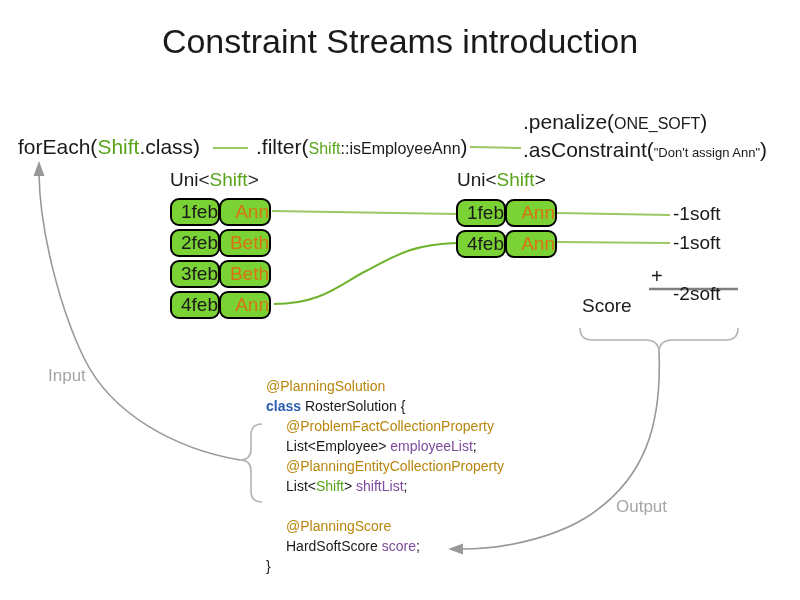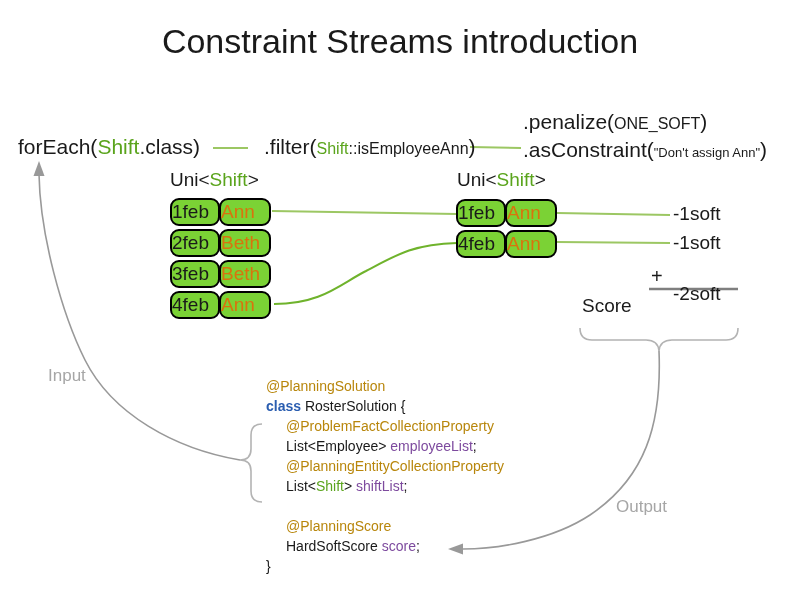--- a/index.html
+++ b/index.html
@@ -22,21 +22,21 @@
   .svg-layer{position:absolute;left:0;top:0;}
   .conn-light{stroke:var(--connector-green-light);stroke-width:2;fill:none;}
   .conn{stroke:var(--connector-green);stroke-width:2;fill:none;}
   .gray-line{stroke:var(--arrow-gray);stroke-width:1.6;fill:none;}
   .brace{stroke:#b3b3b3;stroke-width:1.6;fill:none;}
   .sum-line{stroke:var(--sum-line-gray);stroke-width:2.4;fill:none;}
   .arrow-head{fill:var(--arrow-gray);stroke:none;}
   .tbl{position:absolute;display:flex;flex-direction:column;gap:3px;}
   .trow{display:flex;}
   .cell{box-sizing:border-box;height:28px;background:var(--cell-fill-green);
-        border:2px solid #000;border-radius:9px;font-size:19px;line-height:24px;text-align:left;}
+        border:2px solid #000;border-radius:9px;font-size:19px;line-height:24px;text-align:right;}
   .cell.date{width:50px;}
   .cell.name{width:52px;margin-left:-1px;color:var(--name-orange);}
   .penalty{font-size:19px;}
   .score-txt{font-size:19px;}
   .plus{font-size:20px;}
   .flow-label{font-size:17px;color:var(--label-gray);}
   .code{left:266px;top:376px;font-size:14px;}
   .code-line{height:20px;line-height:20px;white-space:pre;}
   .code-line.indent{padding-left:20px;}
   .gold{color:var(--annotation-gold);}
@@ -68,21 +68,21 @@
     <path class="brace" d="M262,424 Q251,424 251,435 L251,449 Q251,460 240,460 Q251,460 251,471 L251,491 Q251,502 262,502"></path>
 
     <path class="gray-line" d="M240,460 C175,449 112,414 85,360 C62,314 40,235 39,174"></path>
     <polygon class="arrow-head" points="39,161 33.5,176 44.5,176"></polygon>
   </svg>
 
   <div class="abs title">Constraint Streams introduction</div>
 
   <div class="abs big" style="left:18px;top:135px;"><span>forEach(</span><span class="green">Shift</span><span>.class)</span></div>
 
-  <div class="abs big" style="left:264px;top:135px;"><span>.filter(</span><span class="small-arg green">Shift</span><span class="small-arg">::isEmployeeAnn</span><span>)</span></div>
+  <div class="abs big" style="left:256px;top:135px;"><span>.filter(</span><span class="small-arg green">Shift</span><span class="small-arg">::isEmployeeAnn</span><span>)</span></div>
 
   <div class="abs big" style="left:523px;top:110px;"><span>.penalize(</span><span class="small-arg">ONE_SOFT</span><span>)</span></div>
 
   <div class="abs big" style="left:523px;top:138px;"><span>.asConstraint(</span><span class="tiny-arg">"Don't assign Ann"</span><span>)</span></div>
 
   <div class="abs uni-label" style="left:170px;top:169px;"><span>Uni&lt;</span><span class="green">Shift</span><span>&gt;</span></div>
 
   <div class="abs uni-label" style="left:457px;top:169px;"><span>Uni&lt;</span><span class="green">Shift</span><span>&gt;</span></div>
 
   <div class="tbl" style="left:170px;top:198px;">

